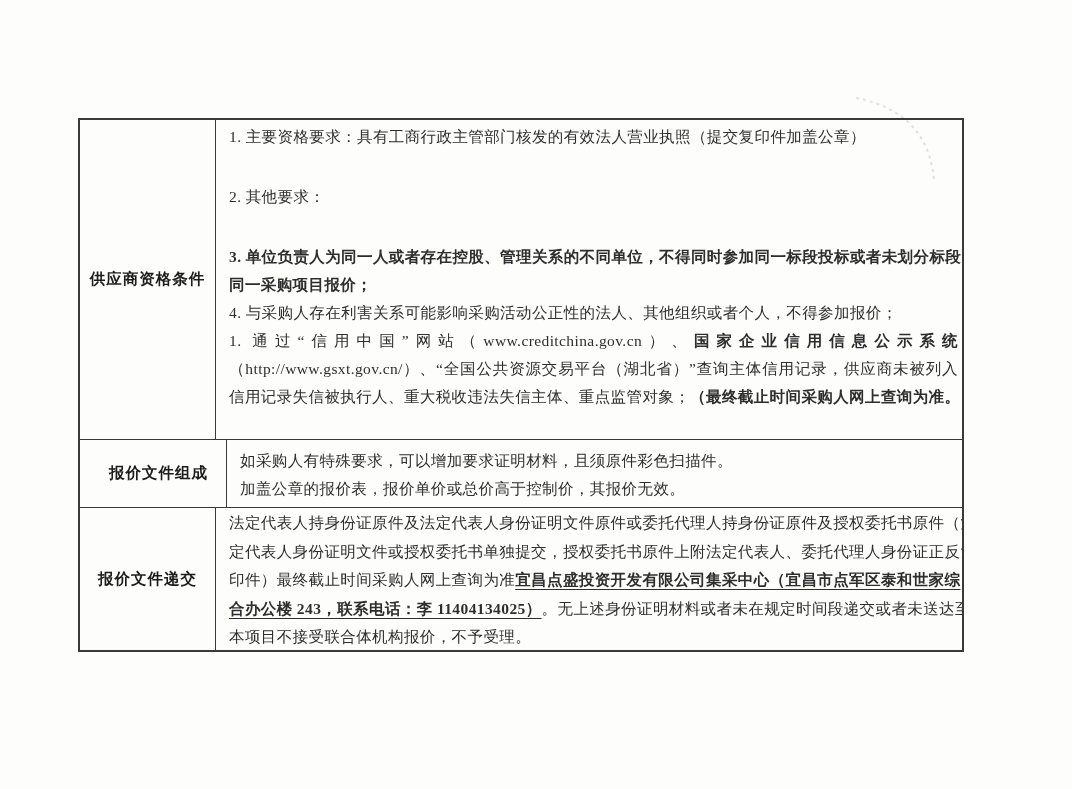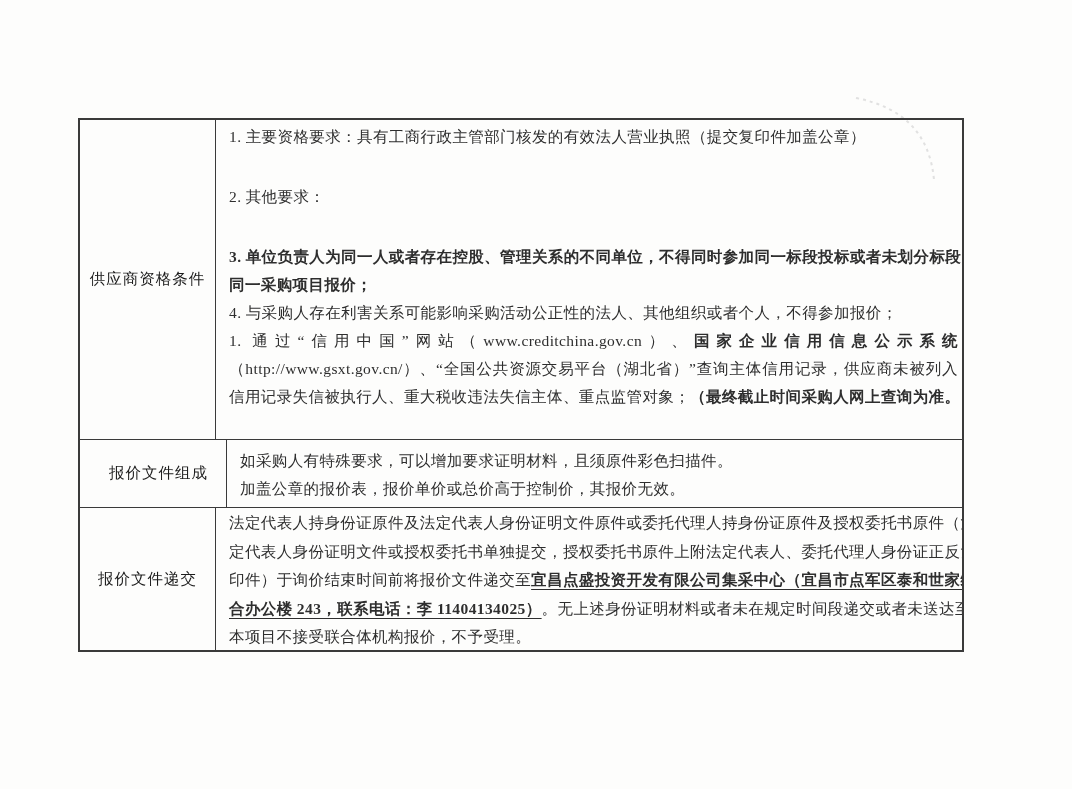--- a/index.html
+++ b/index.html
@@ -39,21 +39,21 @@
   .row { display: flex; border-bottom: 1.5px solid var(--border); }
   .row:last-child { border-bottom: none; flex: 1; }
   .row-0 { height: 320px; }
   .row-1 { height: 68px; padding-left: 11px; }
   .row-2 { height: 142px; }
   .cell-label {
     width: 136px;
     border-right: 1.5px solid var(--border);
     display: flex; align-items: center; justify-content: center;
     font-family: "Liberation Sans", "DejaVu Sans", sans-serif;
-    font-weight: normal;
+    font-weight: bold;
     font-size: 15.5px;
     letter-spacing: 1px;
     color: var(--label-ink);
     text-align: center;
   }
   .cell-content {
     flex: 1;
     padding: 0 4px 0 13px;
     font-size: 15.5px;
     letter-spacing: 0.4px;
@@ -99,19 +99,19 @@
         <div class="cell-content">
           <div class="line"><span class="seg">如采购人有特殊要求，可以增加要求证明材料，且须原件彩色扫描件。</span></div>
           <div class="line"><span class="seg">加盖公章的报价表，报价单价或总价高于控制价，其报价无效。</span></div>
         </div>
       </div>
       <div class="row row-2">
         <div class="cell-label">报价文件递交</div>
         <div class="cell-content">
           <div class="line"><span class="seg">法定代表人持身份证原件及法定代表人身份证明文件原件或委托代理人持身份证原件及授权委托书原件（法</span></div>
           <div class="line"><span class="seg">定代表人身份证明文件或授权委托书单独提交，授权委托书原件上附法定代表人、委托代理人身份证正反复</span></div>
-          <div class="line"><span class="seg">印件）于询价结束时间前将报价文件递交至</span><span class="seg b u">宜昌点盛投资开发有限公司集采中心（宜昌市点军区泰和世家综</span></div>
+          <div class="line"><span class="seg">印件）最终截止时间采购人网上查询为准</span><span class="seg b u">宜昌点盛投资开发有限公司集采中心（宜昌市点军区泰和世家综</span></div>
           <div class="line"><span class="seg b u">合办公楼 243，联系电话：李 11404134025）</span><span class="seg">。无上述身份证明材料或者未在规定时间段递交或者未送达至指</span></div>
           <div class="line"><span class="seg">本项目不接受联合体机构报价，不予受理。</span></div>
         </div>
       </div>
     </div>
 </div>
 
 </body></html>

